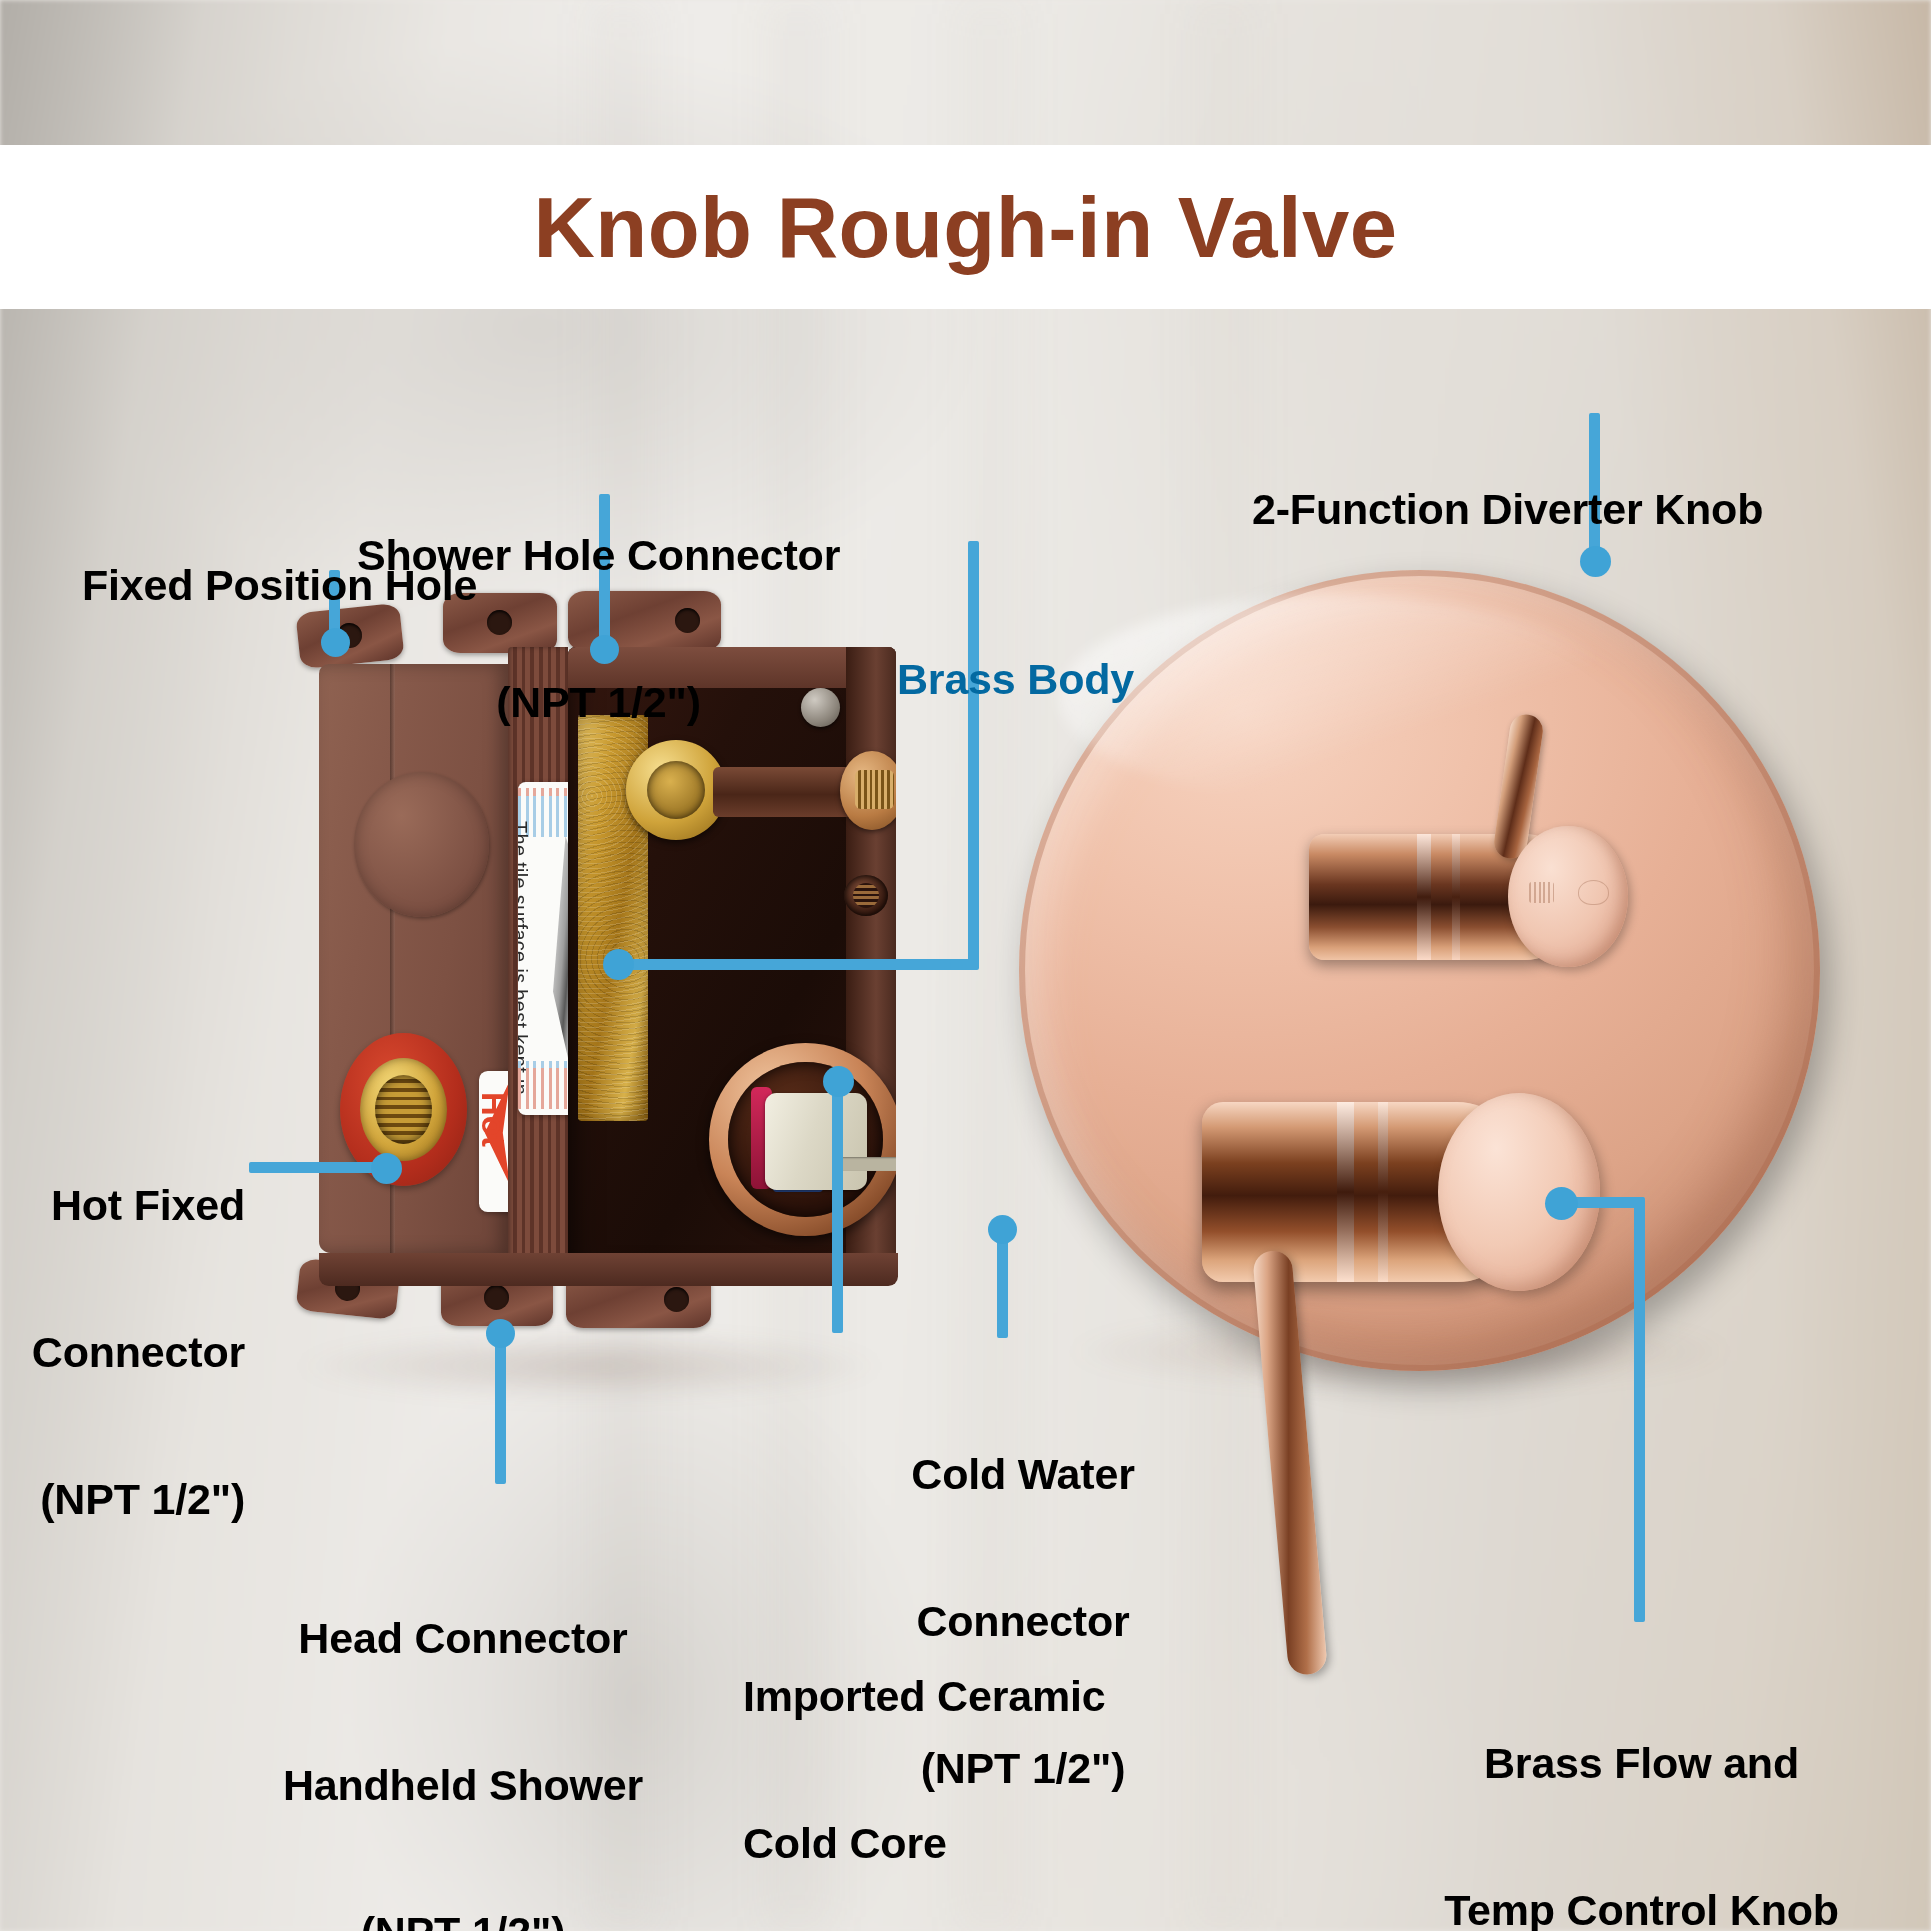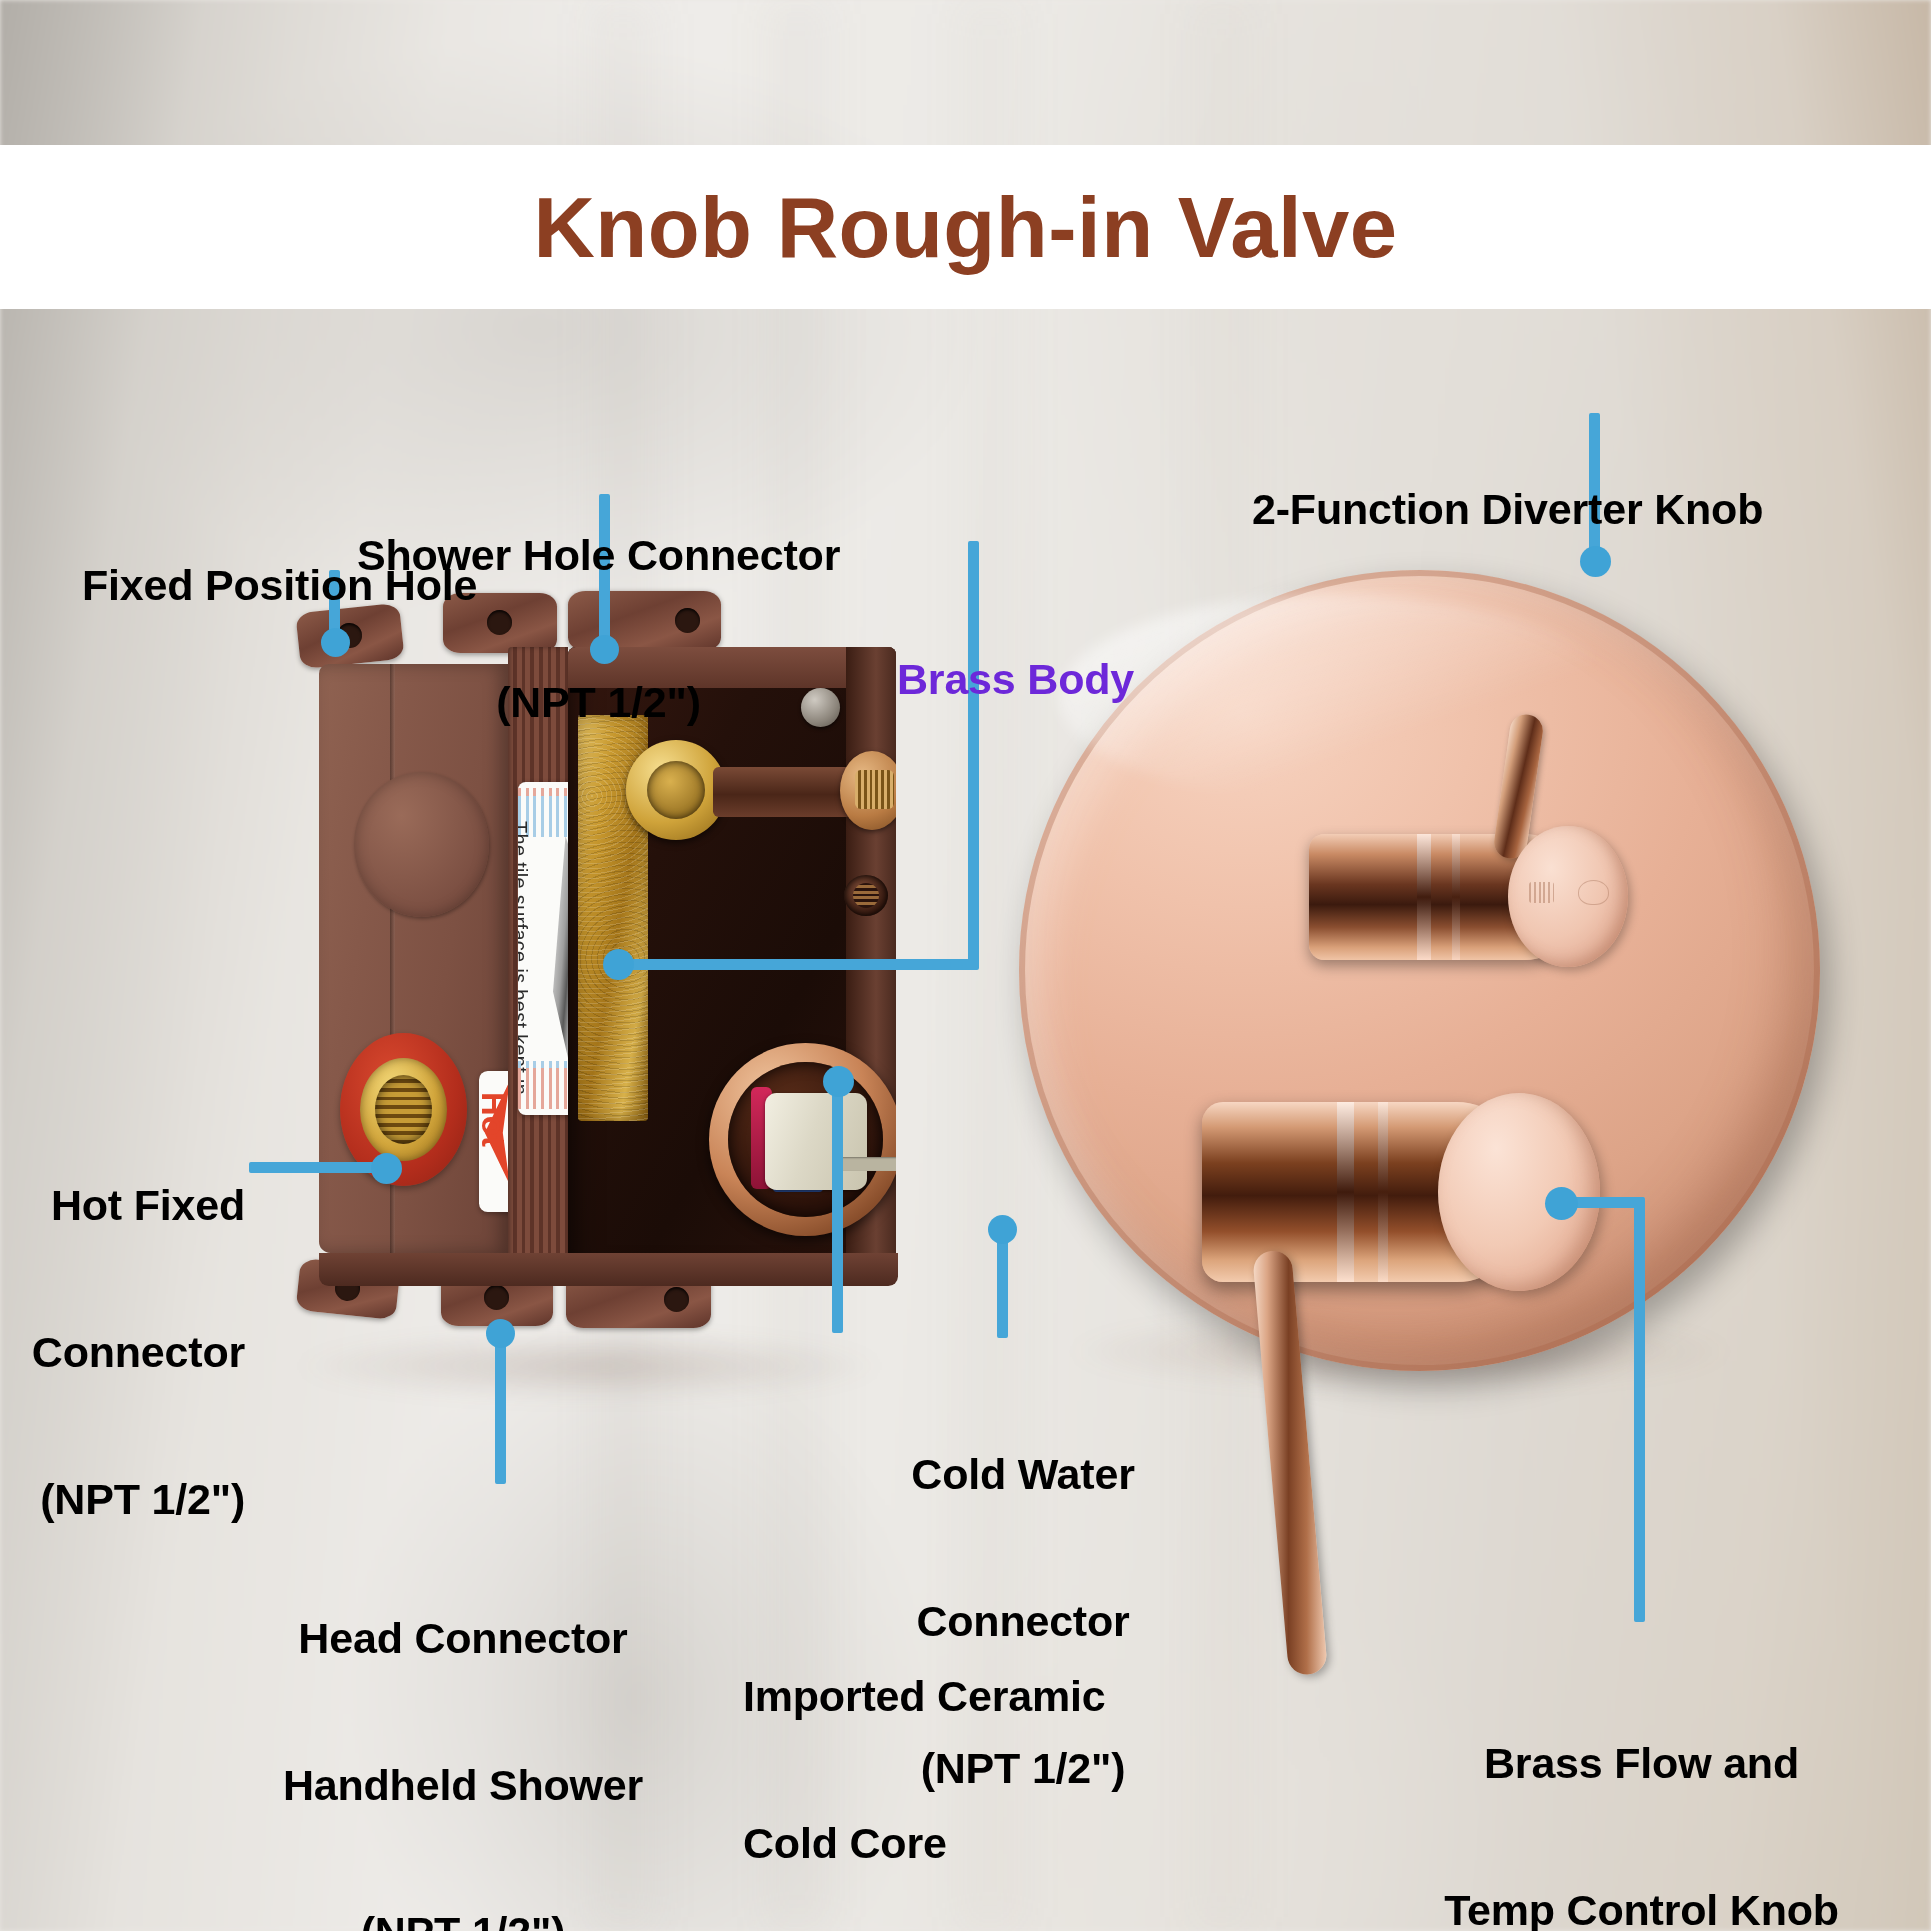--- a/index.html
+++ b/index.html
@@ -43,21 +43,21 @@
   .lead{position:absolute;background:#46A6D8;}
   .lead.v{width:10.6px;border-radius:1.9px;}
   .lead.h{height:10.6px;border-radius:1.9px;}
   .dot{position:absolute;background:#3FA3D6;border-radius:50%;}
 
   
   .lbl{position:absolute;color:#000;font-weight:bold;line-height:1.14;
        font-size:43px;white-space:pre;letter-spacing:-0.2px;}
   .lbl.c{text-align:center;}
   .lbl.r{text-align:right;}
-  .lbl.brass{color:#6d28d9;}
+  .lbl.brass{color:#0369a1;}
 
   
   .valve{position:absolute;left:319px;top:608px;width:579px;height:753px;}
 
   
   .ear{position:absolute;background:
       linear-gradient(160deg,#8c5a48 0%,#6e4033 40%,#8a5645 70%,#5e342a 100%);
       border-radius:17.4px/13.5px;box-shadow:0 1.9px 4.8px rgba(0,0,0,.35);}
   .ear .hole{position:absolute;left:50%;top:50%;width:25px;height:25px;margin:-12.6px 0 0 -12.6px;
       border-radius:50%;background:#2b1710;box-shadow:inset 0 1.9px 2.9px rgba(0,0,0,.8);}

